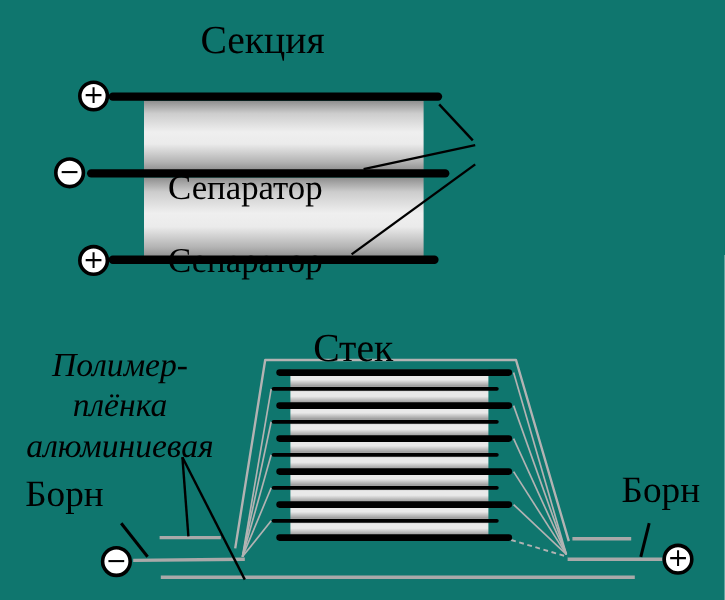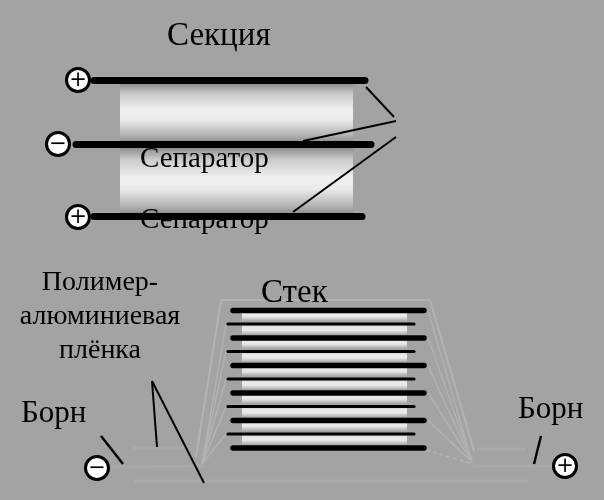--- a/index.html
+++ b/index.html
@@ -1,19 +1,19 @@
 <!DOCTYPE html>
 <html><head>
 <meta charset="utf-8">
 <style>
   html,body{margin:0;padding:0;background:#fff;}
   #canvas{
     position:relative;
     width:604px;height:500px;
-    background:#a3a3a3;
+    background:#0f766e;
     font-family:"Liberation Serif", serif;
     overflow:hidden;
   }
   #diagram-svg{position:absolute;left:0;top:0;}
   .lbl{
     position:absolute;
     color:#000;
     white-space:nowrap;
     line-height:1.05;
   }
@@ -136,24 +136,24 @@
   </svg>
 
   <div class="lbl title" style="left:167px; top:17px;">Секция</div>
 
   <div class="lbl mid" style="left:140px; top:100px;">Сепаратор</div>
   <div class="lbl mid" style="left:140px; top:161px;">Сепаратор</div>
 
 
   <div class="lbl title" style="left:261px; top:258px;margin-top:16px;">Стек</div>
 
-  <div class="lbl film" style="left:5px; top:264px;">
+  <div class="lbl film" style="left:5px; top:288px;font-style:italic;">
     <div>Полимер-</div>
+    <div>плёнка</div>
     <div>алюминиевая</div>
-    <div>плёнка</div>
   </div>
 
   <div class="lbl" style="left:21px; top:396px; font-size:31px;">Борн</div>
   <div class="lbl" style="left:518px; top:392px; font-size:31px;">Борн</div>
 
   <div class="terminal" style="left:65px; top:67px;">
     <span>+</span>
   </div>
   <div class="terminal" style="left:45px; top:131px;">
     <span>−</span>

